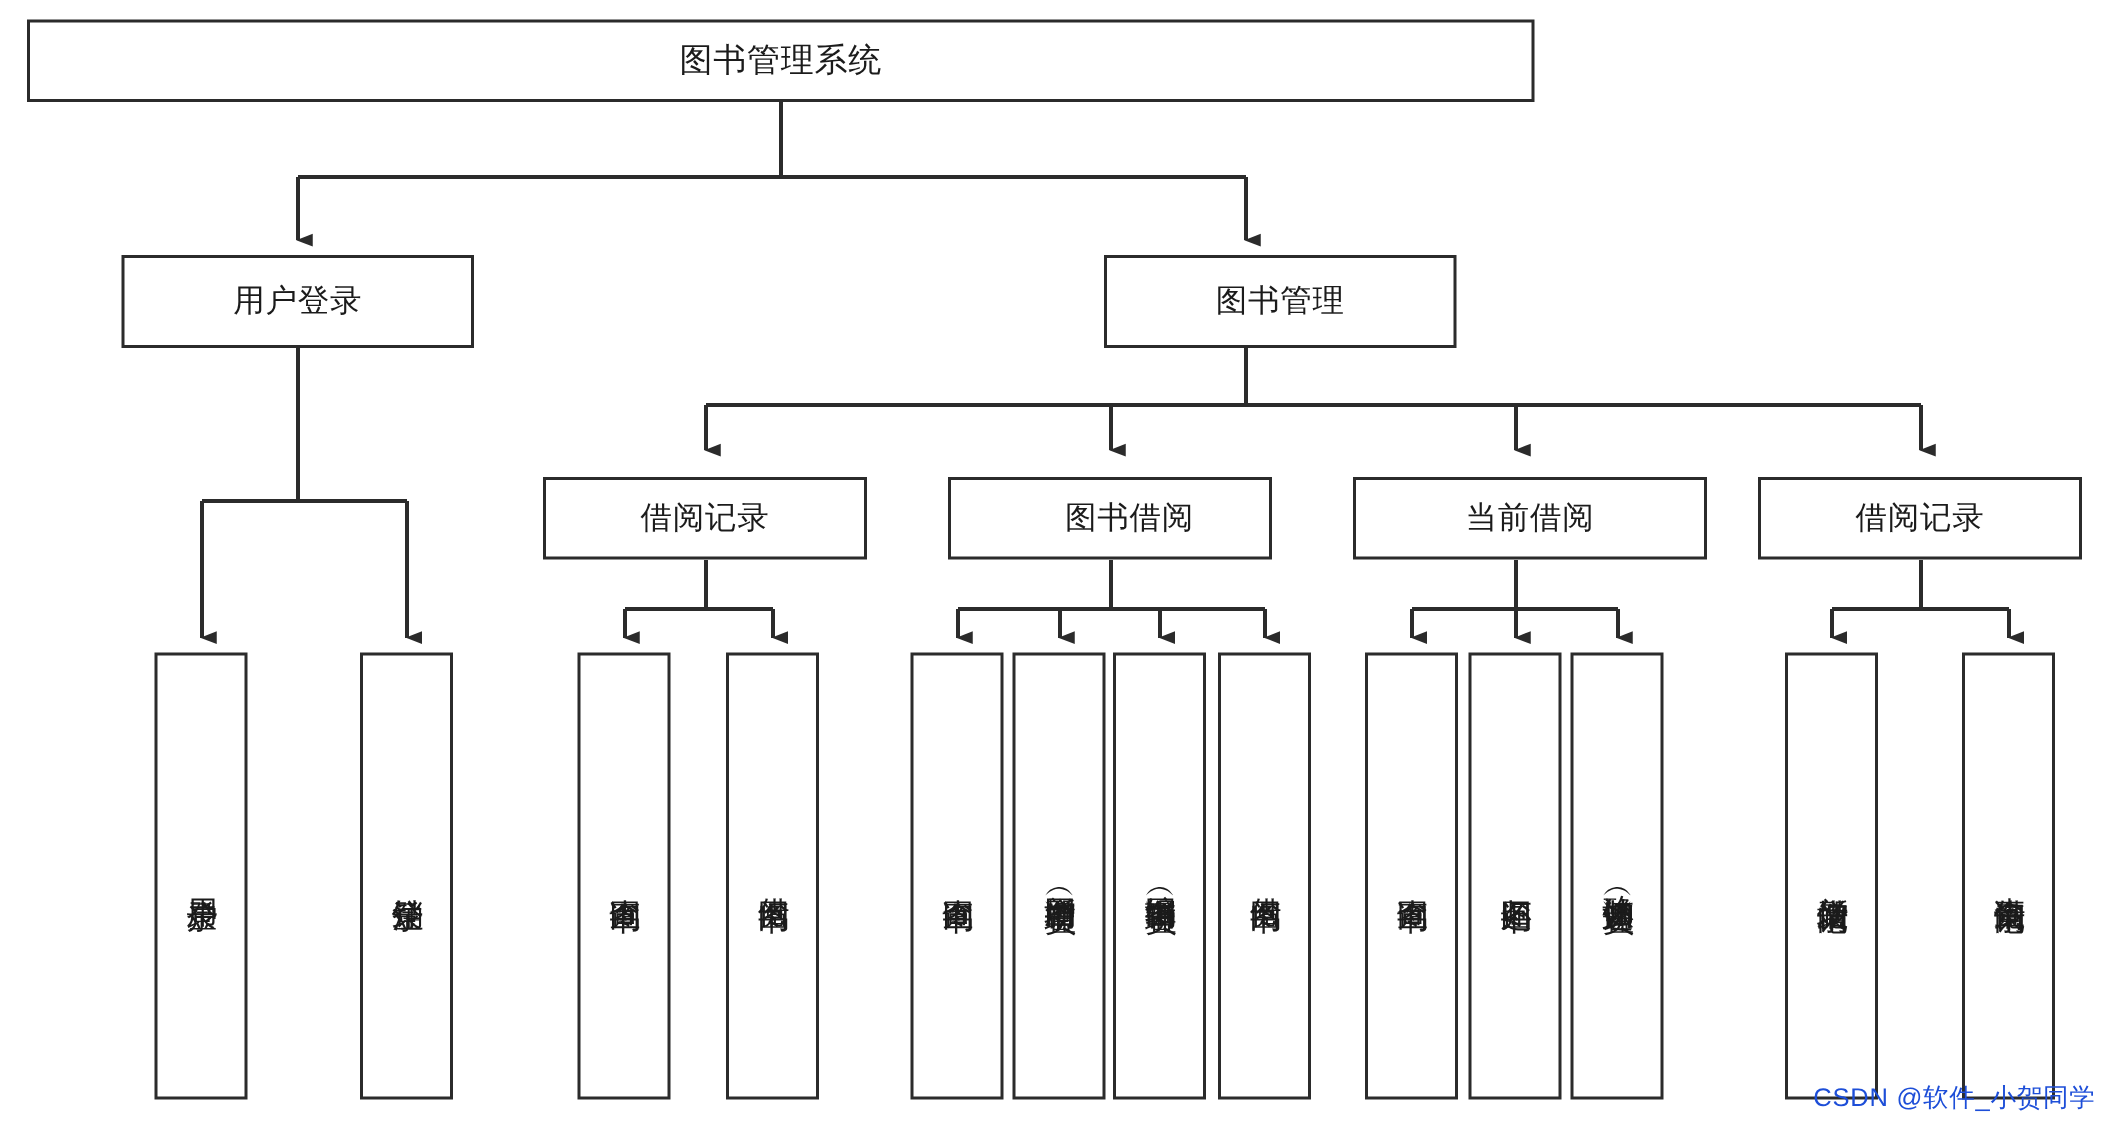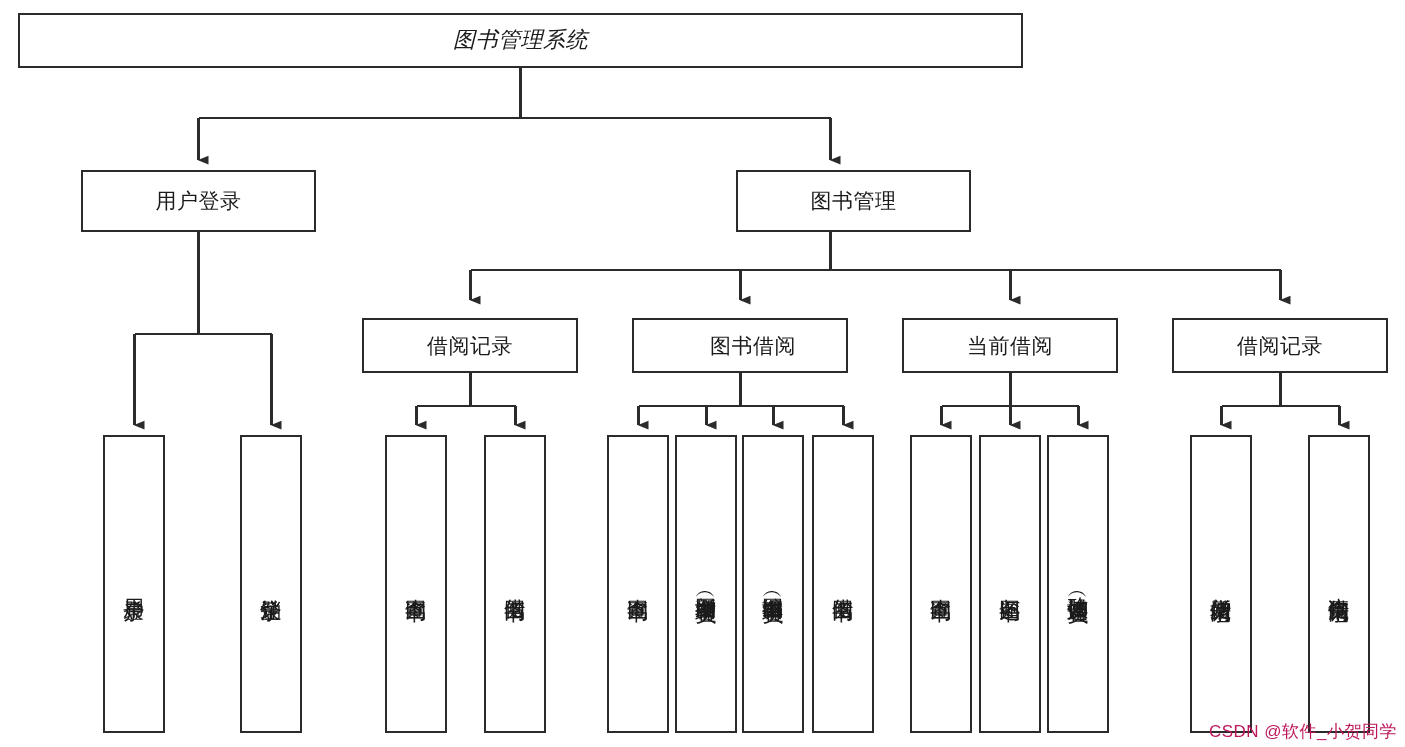--- a/index.html
+++ b/index.html
@@ -52,21 +52,21 @@
     text-orientation:upright;
     display:block;
     white-space:normal;
     letter-spacing:1px;
   }
   .watermark{
     position:absolute;
     right:8px;
     bottom:4px;
     font-size:17px;
-    color:#be185d;
+    color:#1d4ed8;
     letter-spacing:.5px;
     white-space:nowrap;
     user-select:none;
   }
 </style>
 </head>
 <body>
 
 <div id="canvas">
 
@@ -115,38 +115,38 @@
       <path d="M1010.5,406 L1010.5,425" marker-end="url(#arw)"></path>
       <path d="M1078.5,406 L1078.5,425" marker-end="url(#arw)"></path>
 
       <path d="M1280.5,373 L1280.5,406"></path>
       <path d="M1221.5,406 L1339.5,406"></path>
       <path d="M1221.5,406 L1221.5,425" marker-end="url(#arw)"></path>
       <path d="M1339.5,406 L1339.5,425" marker-end="url(#arw)"></path>
     </g>
   </svg>
 
-  <div class="node h root" style="left:18px;top:13px;width:1005px;height:55px;font-style:italic;">
+  <div class="node h root" style="left:18px;top:13px;width:1005px;height:55px;">
     <span>图书管理系统</span>
   </div>
 
   <div class="node h" style="left:81px;top:170px;width:235px;height:62px;">
     <span>用户登录</span>
   </div>
   <div class="node h" style="left:712px;top:170px;width:235px;height:62px;margin-left:24px;">
     <span>图书管理</span>
   </div>
 
   <div class="node h" style="left:362px;top:318px;width:216px;height:55px;">
     <span>借阅记录</span>
   </div>
   <div class="node h" style="left:632px;top:318px;width:216px;height:55px;padding-left:26px;">
     <span>图书借阅</span>
   </div>
-  <div class="node h" style="left:902px;top:318px;width:216px;height:55px;">
+  <div class="node h" style="left:902px;top:318px;width:236px;height:55px;">
     <span>当前借阅</span>
   </div>
   <div class="node h" style="left:1172px;top:318px;width:216px;height:55px;">
     <span>借阅记录</span>
   </div>
 
   <div class="node v" style="left:103px;top:435px;width:62px;height:298px;">
     <span class="vtxt">用户登录</span>
   </div>
   <div class="node v" style="left:240px;top:435px;width:62px;height:298px;">

